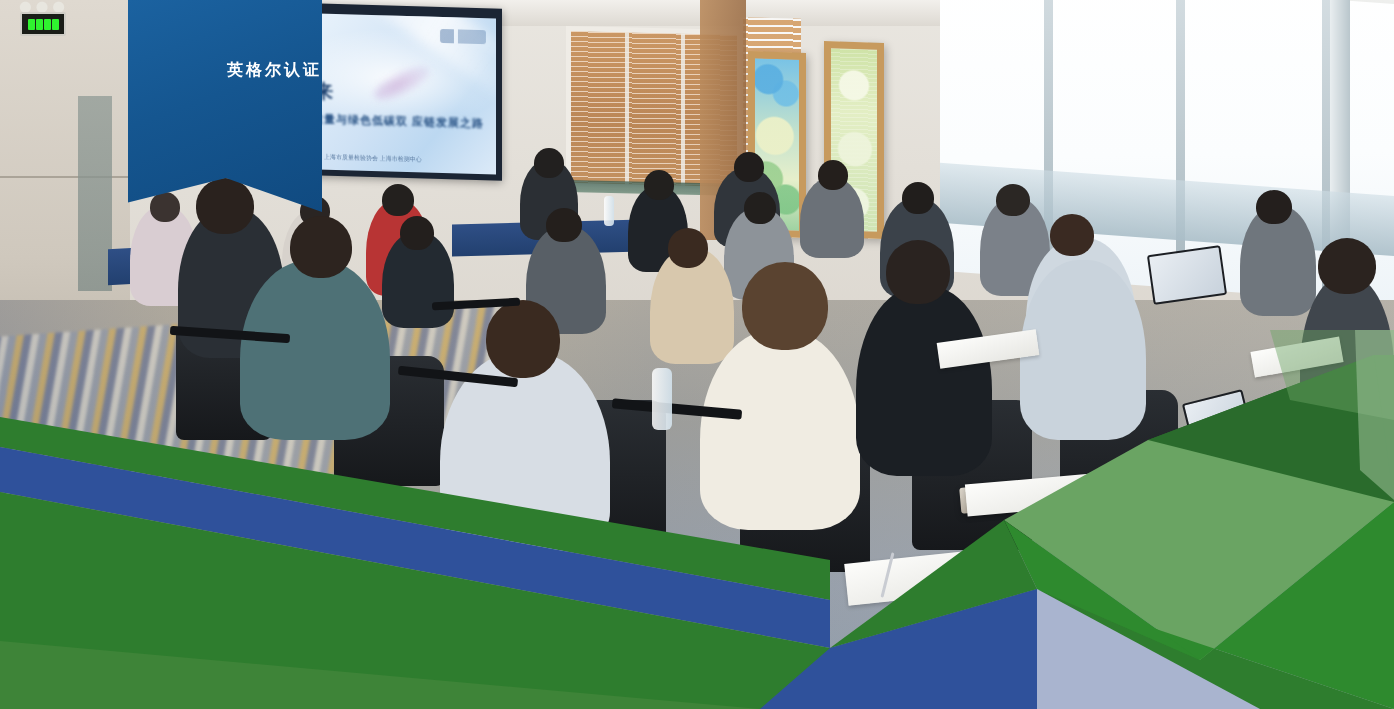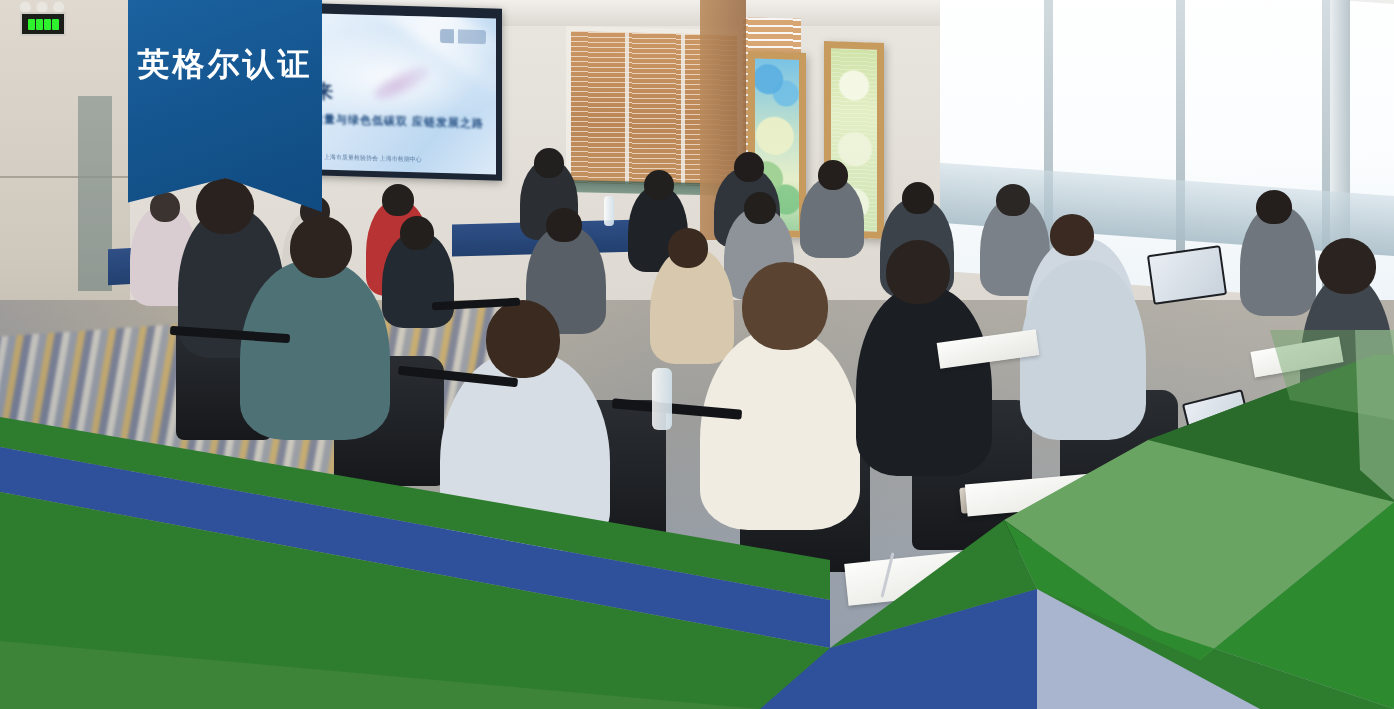--- a/index.html
+++ b/index.html
@@ -193,22 +193,23 @@
   .logo-mark{
     font-family:"Liberation Serif",serif;
     font-size:56px;font-weight:700;letter-spacing:1px;line-height:1;
     display:inline-block;position:relative;
   }
   .logo-r{
     position:absolute;right:-15px;top:2px;font-size:15px;font-weight:400;
     font-family:"Liberation Sans",sans-serif;
   }
   .logo-cn{
-    margin-top:5px;font-size:32px;font-weight:700;letter-spacing:3px;
+    margin-top:22px;font-size:16px;font-weight:700;letter-spacing:3px;
     font-family:"DejaVu Sans",sans-serif;
+    text-align:right;
   }
 
   
   .geo{position:absolute;inset:0;pointer-events:none;}
   .geo svg{display:block;width:1394px;height:709px;}
 </style>
 </head>
 <body>
 
 <div id="stage">

